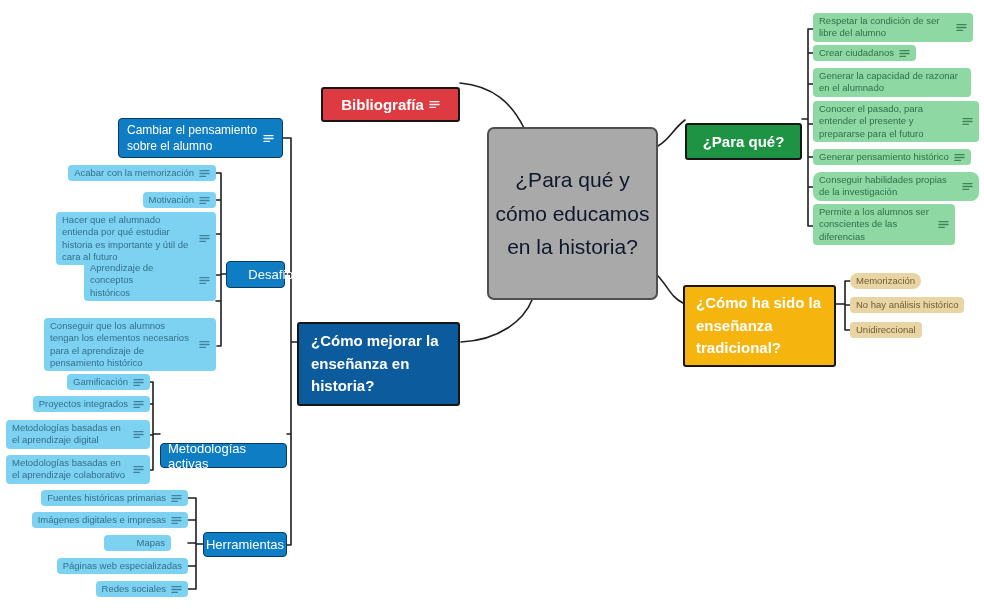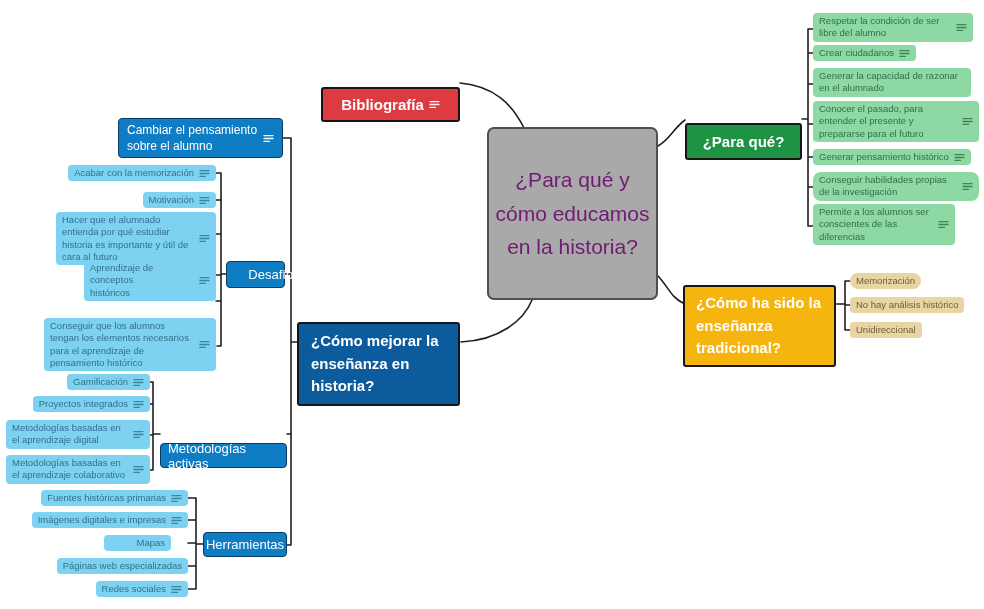--- a/index.html
+++ b/index.html
@@ -9,21 +9,21 @@
   }
   svg.wires{position:absolute; inset:0; pointer-events:none;}
   svg.wires path{fill:none; stroke:#1e1e1e; stroke-width:1.6; stroke-linecap:round; stroke-linejoin:round;}
 
   .node{position:absolute; box-sizing:border-box; display:flex; align-items:center; gap:5px;}
   .lbl{display:block;}
 
   
   .central{
     background:#a9a9a9; border:2px solid #4f4f4f; border-radius:7px;
-    color:#701a75; font-size:21px; line-height:1.6; text-align:center;
+    color:#0f172a; font-size:21px; line-height:1.6; text-align:center;
     justify-content:center; padding:0 6px;
   }
   
   .main{
     color:#fff; border:2px solid #161616; border-radius:3px;
     font-size:15px; font-weight:700; justify-content:center; padding:4px 9px;margin-top:22px;
   }
   .red{background:#dd3a41;}
   .green{background:#1f9344;}
   .yellow{background:#f6b40f; justify-content:flex-start; line-height:1.5;}

